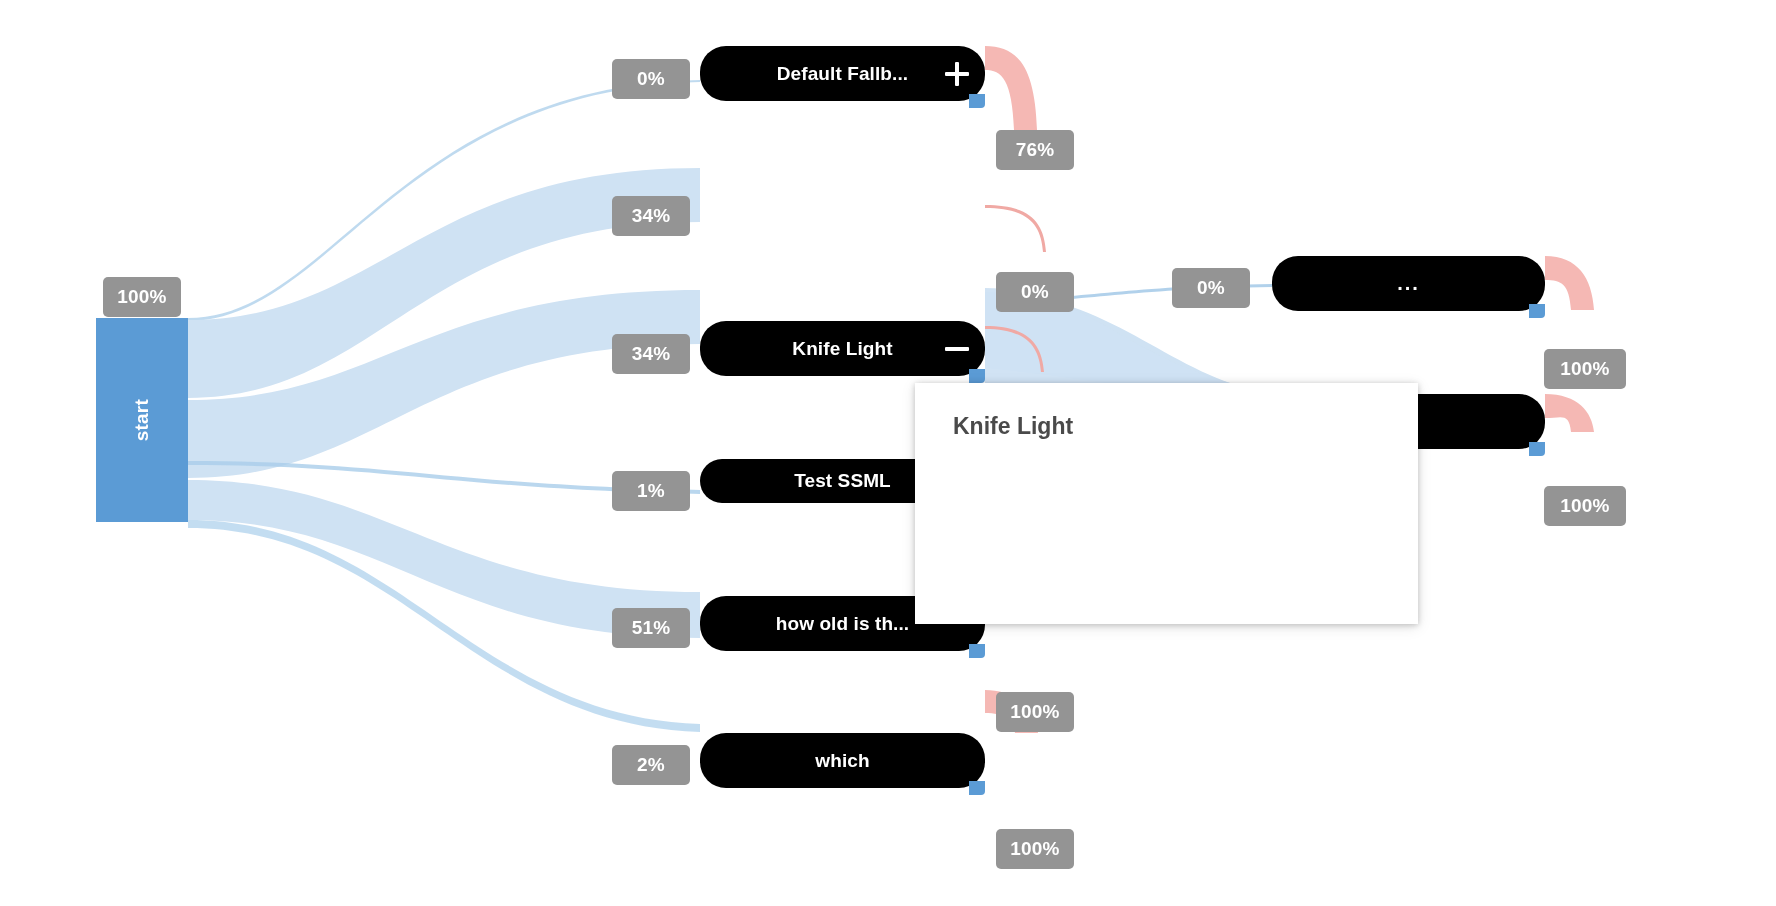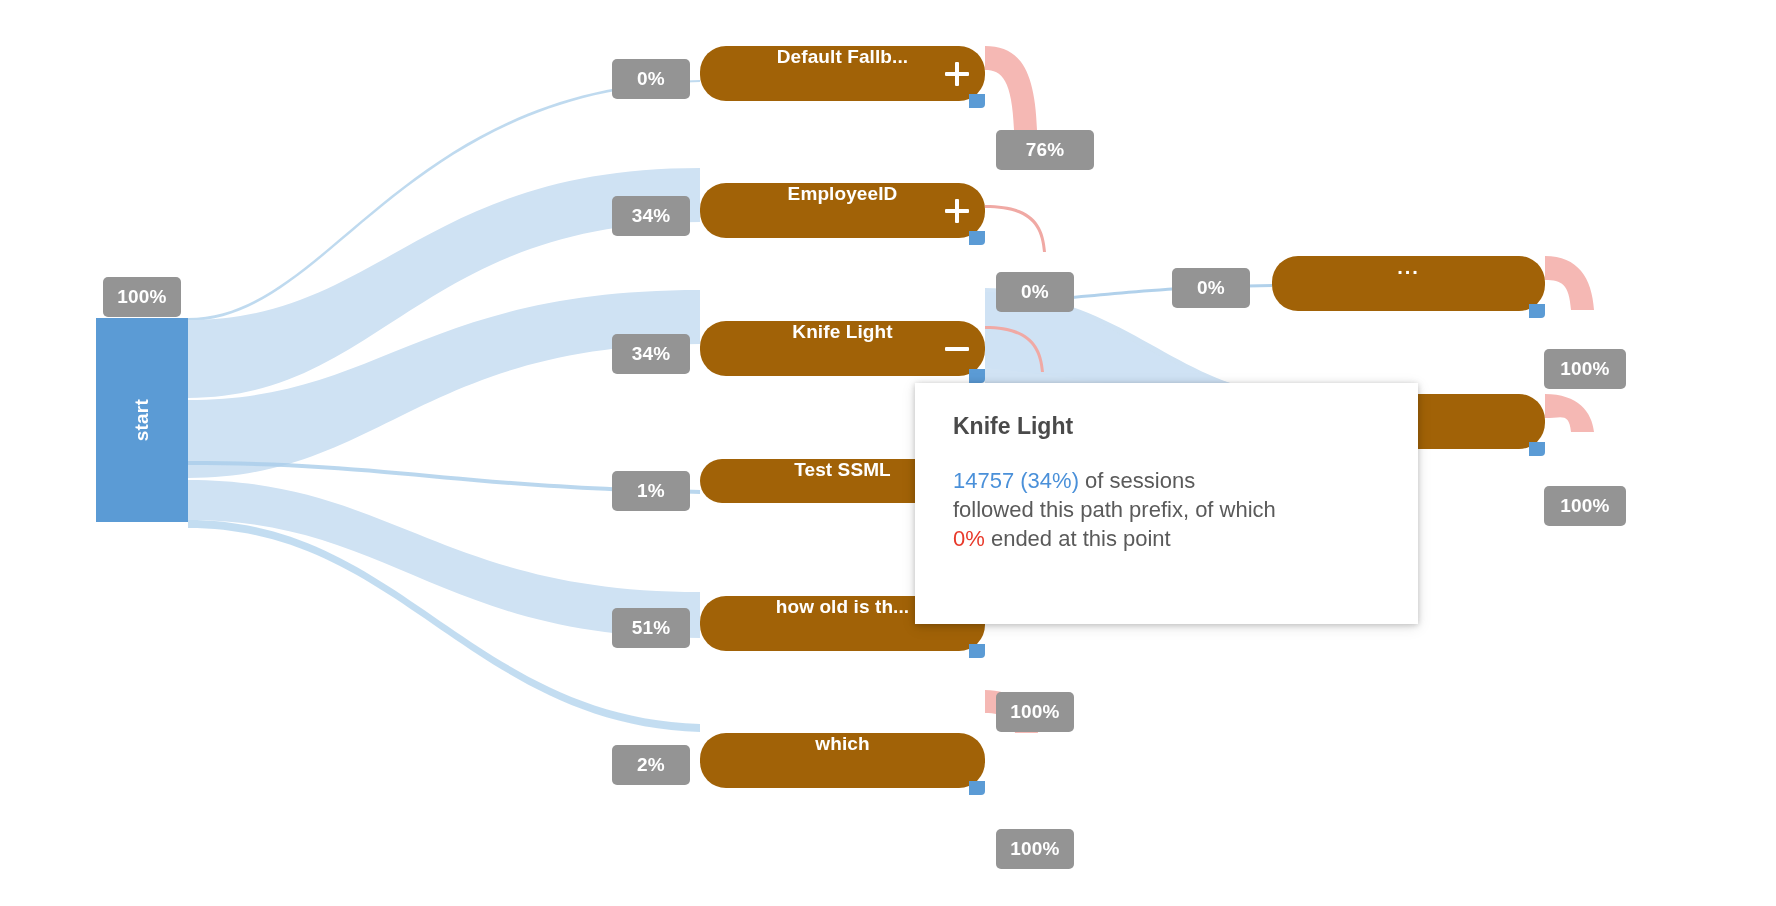--- a/index.html
+++ b/index.html
@@ -40,24 +40,24 @@
     font-weight: bold;
     letter-spacing: 0.2px;
     writing-mode: vertical-rl;
     transform: rotate(180deg);
     white-space: nowrap;
   }
 
   
   .step-node {
     position: absolute;
-    background: #a16207;
+    background: #000000;
     border-radius: 26px;
     display: flex;
-    align-items: flex-start;
+    align-items: center;
     justify-content: center;
     box-sizing: border-box;
   }
   .step-node .node-label {
     color: #ffffff;
     font-size: 19px;
     font-weight: bold;
     white-space: nowrap;
     letter-spacing: 0.1px;
     text-align: center;
@@ -218,33 +218,26 @@
   <div class="pct-badge" style="left:612px; top:59px; width:78px; height:40px;">
     <span>0%</span>
   </div>
   <div class="step-node has-notch" style="left:700px; top:46px; width:285px; height:55px;">
     <span class="node-label">Default Fallb...</span>
     <span class="toggle-icon">
       <span class="bar-h"></span>
         <span class="bar-v"></span>
     </span>
   </div>
-  <div class="pct-badge" style="left:996px; top:130px; width:98px; height:40px;">
+  <div class="pct-badge" style="left:996px; top:130px; width:78px; height:40px;">
     <span>76%</span>
   </div>
 
   <div class="pct-badge" style="left:612px; top:196px; width:78px; height:40px;">
     <span>34%</span>
-  </div>
-  <div class="step-node has-notch" style="left:700px; top:183px; width:285px; height:55px;">
-    <span class="node-label">EmployeeID</span>
-    <span class="toggle-icon">
-      <span class="bar-h"></span>
-        <span class="bar-v"></span>
-    </span>
   </div>
   <div class="pct-badge" style="left:996px; top:272px; width:78px; height:40px;">
     <span>0%</span>
   </div>
 
   <div class="pct-badge" style="left:612px; top:334px; width:78px; height:40px;">
     <span>34%</span>
   </div>
   <div class="step-node has-notch" style="left:700px; top:321px; width:285px; height:55px;">
     <span class="node-label">Knife Light</span>
@@ -292,20 +285,15 @@
 
   <div class="step-node has-notch" style="left:1272px; top:394px; width:273px; height:55px;">
     <span class="node-label"></span>
   </div>
   <div class="pct-badge" style="left:1544px; top:486px; width:82px; height:40px;">
     <span>100%</span>
   </div>
 
   <div class="tooltip" style="left:915px; top:383px; width:503px; height:241px;">
     <div class="tt-title">Knife Light</div>
-    <div class="tt-body">
-      <span class="tt-num">14757 (34%)</span><span> of sessions</span><br>
-      <span>followed this path prefix, of which</span><br>
-      <span class="tt-exit">0%</span><span> ended at this point</span>
-    </div>
   </div>
 
 </div>
 
 </body></html>

